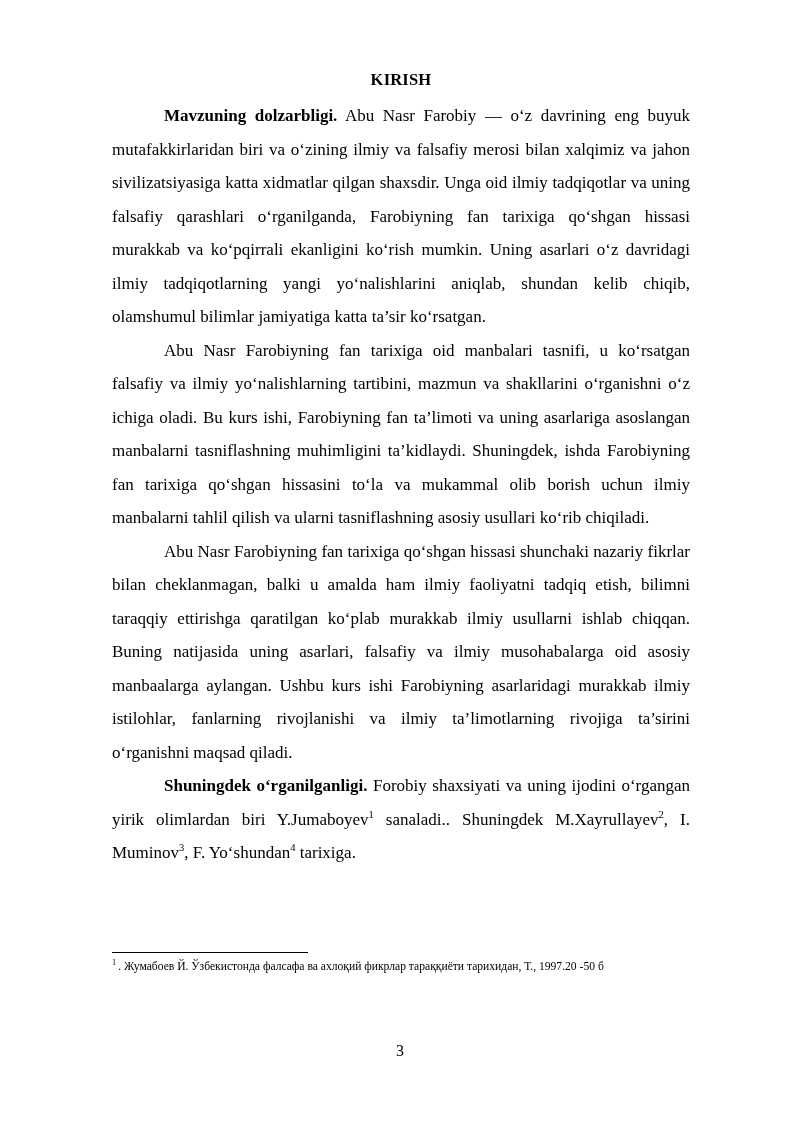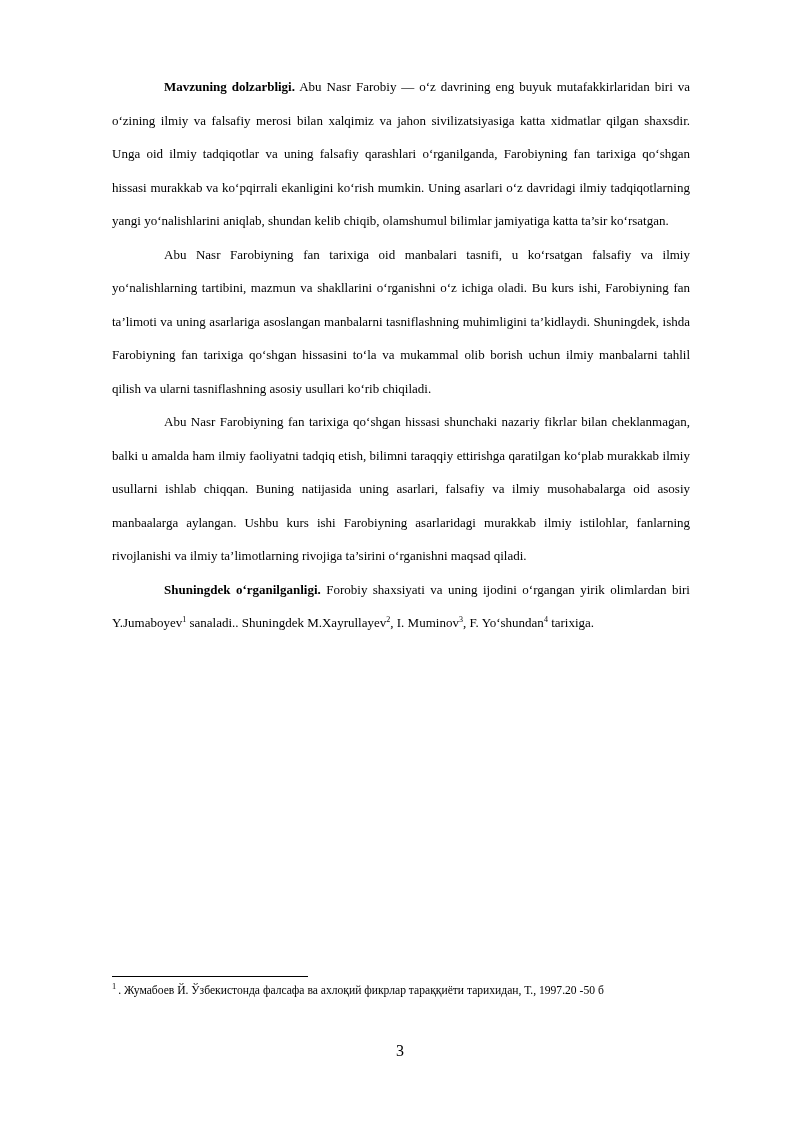--- a/index.html
+++ b/index.html
@@ -26,41 +26,41 @@
     width: 578px;
   }
   .doc-title {
     font-size: 16.5px;
     font-weight: bold;
     text-align: center;
     margin: 0 0 9px 0;
     letter-spacing: 0.2px;
   }
   p.para {
-    font-size: 13px;
+    font-size: 17px;
     line-height: 33.5px;
     text-align: justify;
     text-justify: inter-word;
     margin: 0;
     text-indent: 52px;
     -webkit-hyphens: none;
     hyphens: none;
   }
   p.para .lead {
     font-weight: bold;
   }
   sup.fnref {
     font-size: 0.62em;
     vertical-align: super;
     line-height: 0;
   }
   .footnotes {
     position: absolute;
     left: 112px;
-    top: 976px;
+    top: 952px;
     width: 590px;
   }
   .fn-rule {
     width: 196px;
     height: 0;
     border-top: 1.4px solid #000;
     margin: 0 0 6px 0;
   }
   .fn {
     font-size: 11.6px;
@@ -83,20 +83,21 @@
     font-size: 16px;
   }
 </style>
 </head>
 <body>
 
 <div class="page">
 
   <div class="content">
 
+    <h1 class="doc-title">KIRISH</h1>
 
     <p class="para"><span class="lead">Mavzuning dolzarbligi.</span><span> Abu Nasr Farobiy — o‘z davrining eng buyuk mutafakkirlaridan biri va o‘zining ilmiy va falsafiy merosi bilan xalqimiz va jahon sivilizatsiyasiga katta xidmatlar qilgan shaxsdir. Unga oid ilmiy tadqiqotlar va uning falsafiy qarashlari o‘rganilganda, Farobiyning fan tarixiga qo‘shgan hissasi murakkab va ko‘pqirrali ekanligini ko‘rish mumkin. Uning asarlari o‘z davridagi ilmiy tadqiqotlarning yangi yo‘nalishlarini aniqlab, shundan kelib chiqib, olamshumul bilimlar jamiyatiga katta ta’sir ko‘rsatgan.</span></p>
 
     <p class="para"><span>Abu Nasr Farobiyning fan tarixiga oid manbalari tasnifi, u ko‘rsatgan falsafiy va ilmiy yo‘nalishlarning tartibini, mazmun va shakllarini o‘rganishni o‘z ichiga oladi. Bu kurs ishi, Farobiyning fan ta’limoti va uning asarlariga asoslangan manbalarni tasniflashning muhimligini ta’kidlaydi. Shuningdek, ishda Farobiyning fan tarixiga qo‘shgan hissasini to‘la va mukammal olib borish uchun ilmiy manbalarni tahlil qilish va ularni tasniflashning asosiy usullari ko‘rib chiqiladi.</span></p>
 
     <p class="para"><span>Abu Nasr Farobiyning fan tarixiga qo‘shgan hissasi shunchaki nazariy fikrlar bilan cheklanmagan, balki u amalda ham ilmiy faoliyatni tadqiq etish, bilimni taraqqiy ettirishga qaratilgan ko‘plab murakkab ilmiy usullarni ishlab chiqqan. Buning natijasida uning asarlari, falsafiy va ilmiy musohabalarga oid asosiy manbaalarga aylangan. Ushbu kurs ishi Farobiyning asarlaridagi murakkab ilmiy istilohlar, fanlarning rivojlanishi va ilmiy ta’limotlarning rivojiga ta’sirini o‘rganishni maqsad qiladi.</span></p>
 
     <p class="para"><span class="lead">Shuningdek o‘rganilganligi.</span><span> Forobiy shaxsiyati va uning ijodini o‘rgangan yirik olimlardan biri Y.Jumaboyev</span><sup class="fnref">1</sup><span> sanaladi.. Shuningdek M.Xayrullayev</span><sup class="fnref">2</sup><span>, I. Muminov</span><sup class="fnref">3</sup><span>, F. Yo‘shundan</span><sup class="fnref">4</sup><span> tarixiga.</span></p>
 
   </div>

